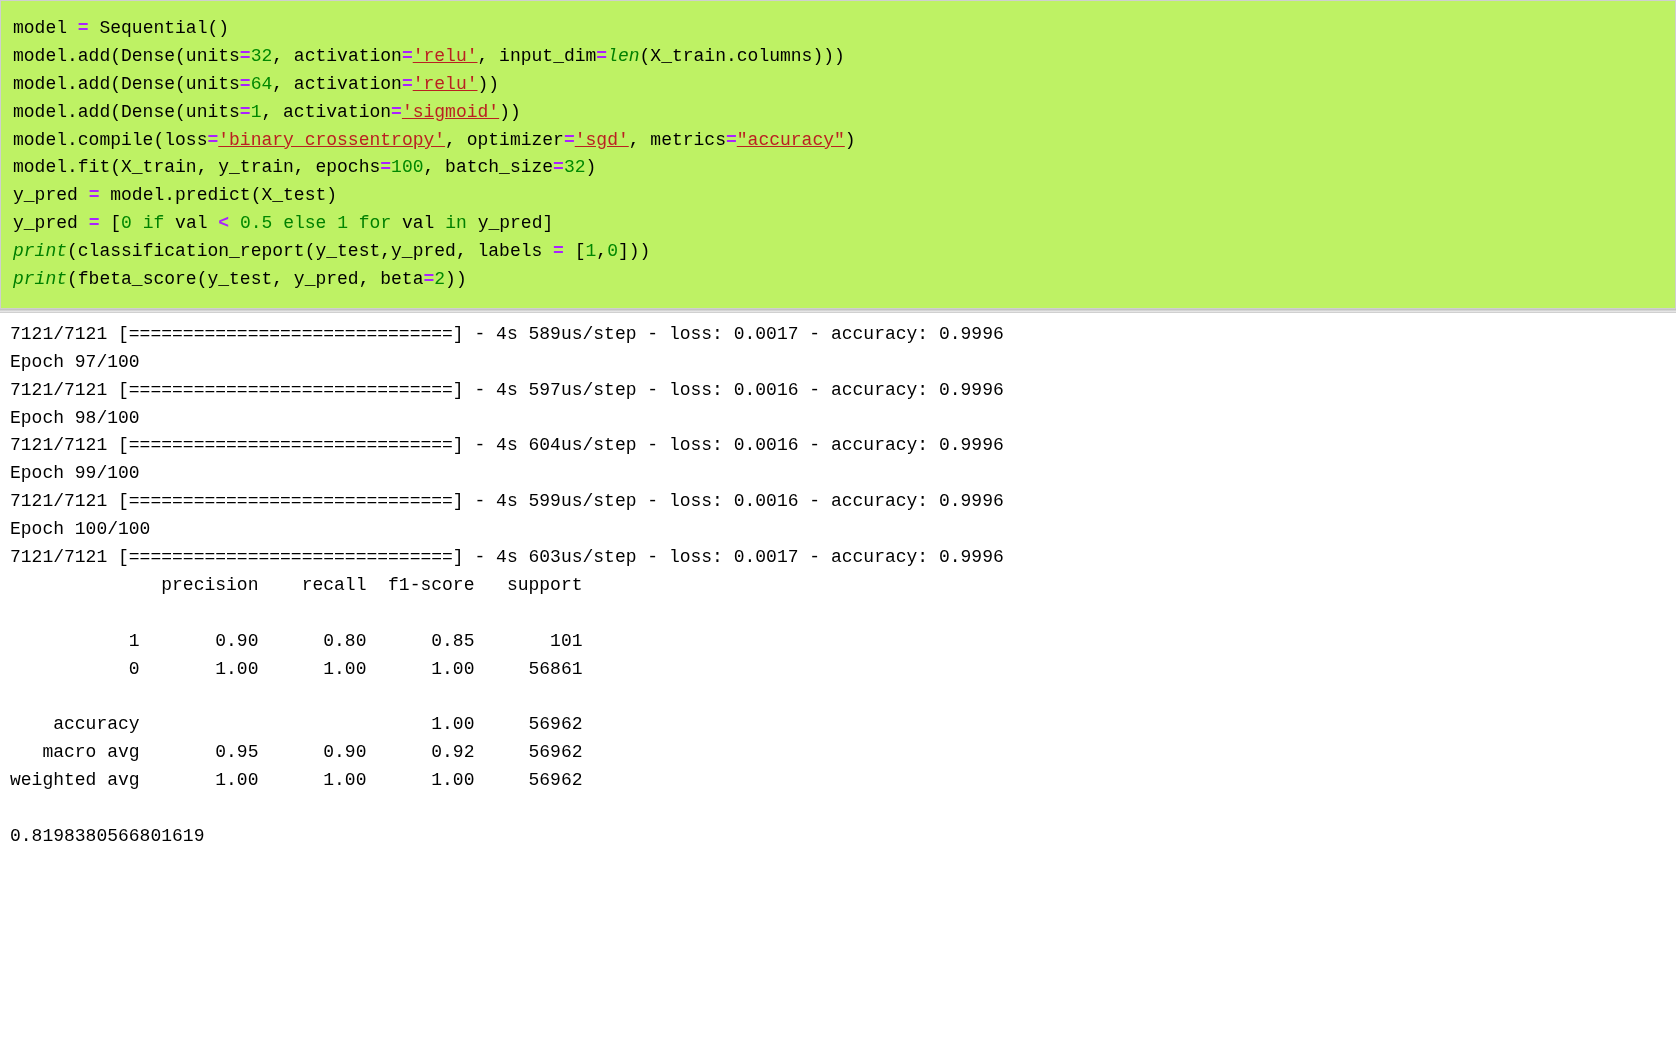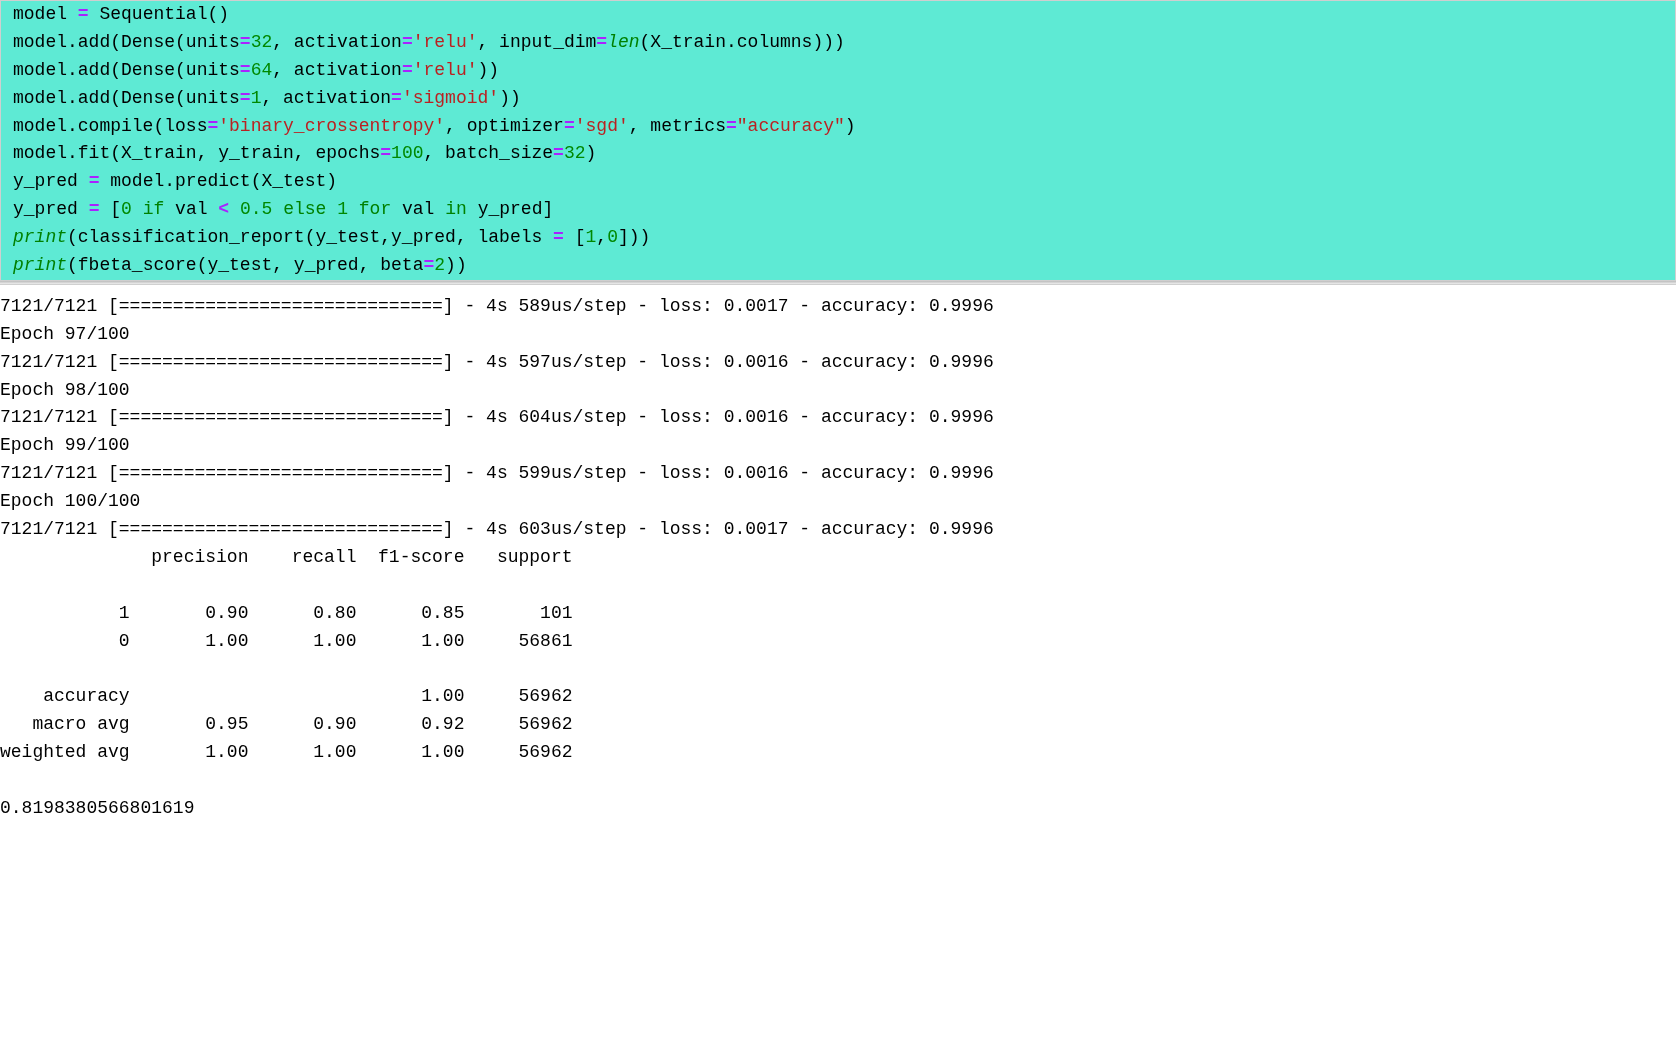--- a/index.html
+++ b/index.html
@@ -9,41 +9,41 @@
     }
     body {
       font-family: Menlo, Monaco, Consolas, "Courier New", monospace;
       font-size: 18px;
       line-height: 1.55;
       background: #ffffff;
       color: #000000;
       padding: 0;
     }
     .code-cell {
-      background: #5eead4;
+      background: #bef264;
       border: 1px solid #cfcfcf;
-      padding: 0 12px;
+      padding: 14px 12px;
       white-space: pre;
       overflow-x: auto;
     }
     .output-cell {
       background: #ffffff;
-      padding: 8px 0;
+      padding: 8px 10px;
       white-space: pre;
       overflow-x: auto;
       border-top: 1px solid #d0d0d0;
     }
     .divider {
       height: 3px;
       background: linear-gradient(to bottom, #bbb, #eee);
     }
     
     .tok-op { color: #aa22ff; font-weight: bold; }      
     .tok-num { color: #008800; margin-top: 7px; }                          
-    .tok-str { color: #ba2121; }                          
+    .tok-str { color: #ba2121; text-decoration: underline; }                          
     .tok-kw { color: #008000; font-weight: normal; }        
     .tok-builtin { color: #008000; font-style: italic; }                      
     .tok-name { color: #000000; }                         
   </style>
 </head>
 <body>
 
 <div class="code-cell" id="code-input"><div><span class="tok-name">model </span><span class="tok-op">=</span><span class="tok-name"> Sequential()</span></div><div><span class="tok-name">model.add(Dense(units</span><span class="tok-op">=</span><span class="tok-num">32</span><span class="tok-name">, activation</span><span class="tok-op">=</span><span class="tok-str">'relu'</span><span class="tok-name">, input_dim</span><span class="tok-op">=</span><span class="tok-builtin">len</span><span class="tok-name">(X_train.columns)))</span></div><div><span class="tok-name">model.add(Dense(units</span><span class="tok-op">=</span><span class="tok-num">64</span><span class="tok-name">, activation</span><span class="tok-op">=</span><span class="tok-str">'relu'</span><span class="tok-name">))</span></div><div><span class="tok-name">model.add(Dense(units</span><span class="tok-op">=</span><span class="tok-num">1</span><span class="tok-name">, activation</span><span class="tok-op">=</span><span class="tok-str">'sigmoid'</span><span class="tok-name">))</span></div><div><span class="tok-name">model.compile(loss</span><span class="tok-op">=</span><span class="tok-str">'binary_crossentropy'</span><span class="tok-name">, optimizer</span><span class="tok-op">=</span><span class="tok-str">'sgd'</span><span class="tok-name">, metrics</span><span class="tok-op">=</span><span class="tok-str">"accuracy"</span><span class="tok-name">)</span></div><div><span class="tok-name">model.fit(X_train, y_train, epochs</span><span class="tok-op">=</span><span class="tok-num">100</span><span class="tok-name">, batch_size</span><span class="tok-op">=</span><span class="tok-num">32</span><span class="tok-name">)</span></div><div><span class="tok-name">y_pred </span><span class="tok-op">=</span><span class="tok-name"> model.predict(X_test)</span></div><div><span class="tok-name">y_pred </span><span class="tok-op">=</span><span class="tok-name"> [</span><span class="tok-num">0</span><span class="tok-name"> </span><span class="tok-kw">if</span><span class="tok-name"> val </span><span class="tok-op">&lt;</span><span class="tok-name"> </span><span class="tok-num">0.5</span><span class="tok-name"> </span><span class="tok-kw">else</span><span class="tok-name"> </span><span class="tok-num">1</span><span class="tok-name"> </span><span class="tok-kw">for</span><span class="tok-name"> val </span><span class="tok-kw">in</span><span class="tok-name"> y_pred]</span></div><div><span class="tok-builtin">print</span><span class="tok-name">(classification_report(y_test,y_pred, labels </span><span class="tok-op">=</span><span class="tok-name"> [</span><span class="tok-num">1</span><span class="tok-name">,</span><span class="tok-num">0</span><span class="tok-name">]))</span></div><div><span class="tok-builtin">print</span><span class="tok-name">(fbeta_score(y_test, y_pred, beta</span><span class="tok-op">=</span><span class="tok-num">2</span><span class="tok-name">))</span></div></div>
 <div class="divider"></div>
 <div class="output-cell" id="code-output"><div>7121/7121 [==============================] - 4s 589us/step - loss: 0.0017 - accuracy: 0.9996</div><div>Epoch 97/100</div><div>7121/7121 [==============================] - 4s 597us/step - loss: 0.0016 - accuracy: 0.9996</div><div>Epoch 98/100</div><div>7121/7121 [==============================] - 4s 604us/step - loss: 0.0016 - accuracy: 0.9996</div><div>Epoch 99/100</div><div>7121/7121 [==============================] - 4s 599us/step - loss: 0.0016 - accuracy: 0.9996</div><div>Epoch 100/100</div><div>7121/7121 [==============================] - 4s 603us/step - loss: 0.0017 - accuracy: 0.9996</div><div>              precision    recall  f1-score   support</div><div>&nbsp;</div><div>           1       0.90      0.80      0.85       101</div><div>           0       1.00      1.00      1.00     56861</div><div>&nbsp;</div><div>    accuracy                           1.00     56962</div><div>   macro avg       0.95      0.90      0.92     56962</div><div>weighted avg       1.00      1.00      1.00     56962</div><div>&nbsp;</div><div>0.8198380566801619</div></div>

